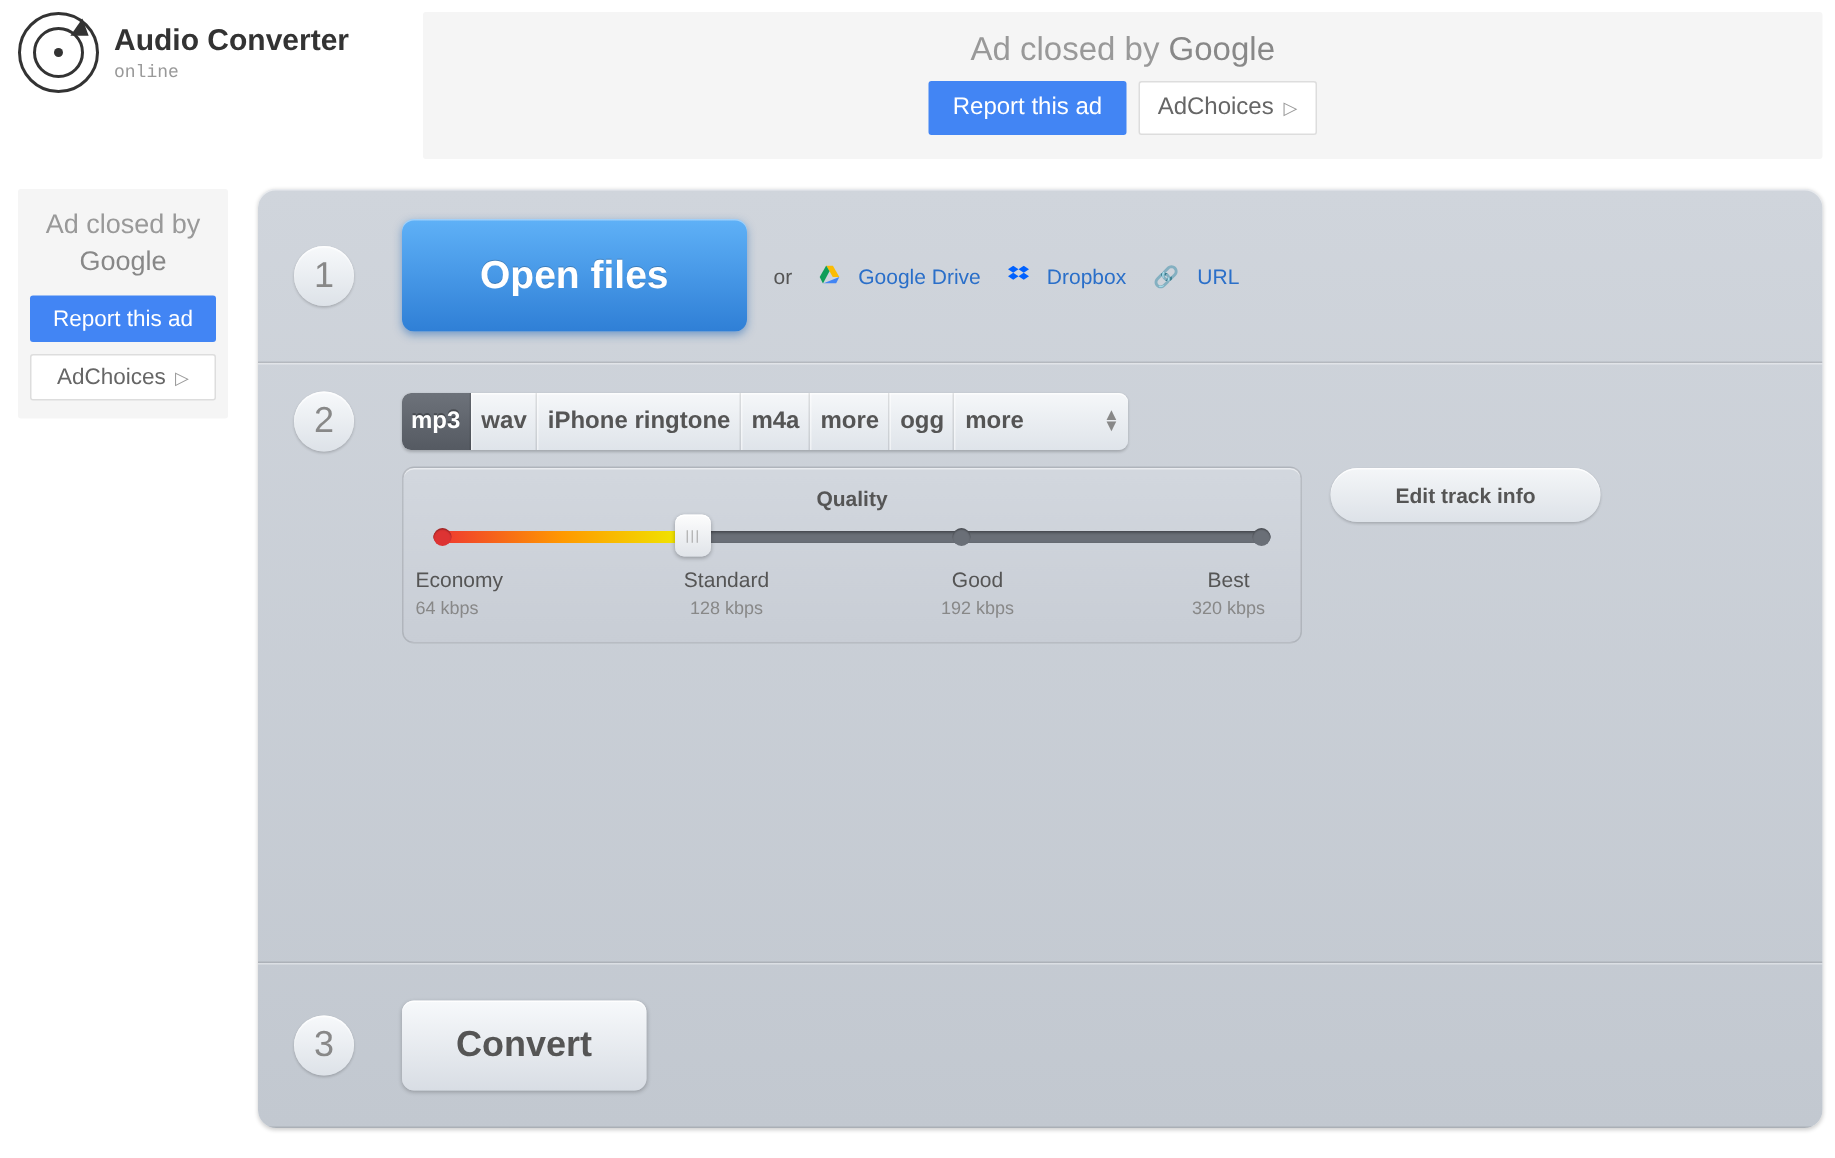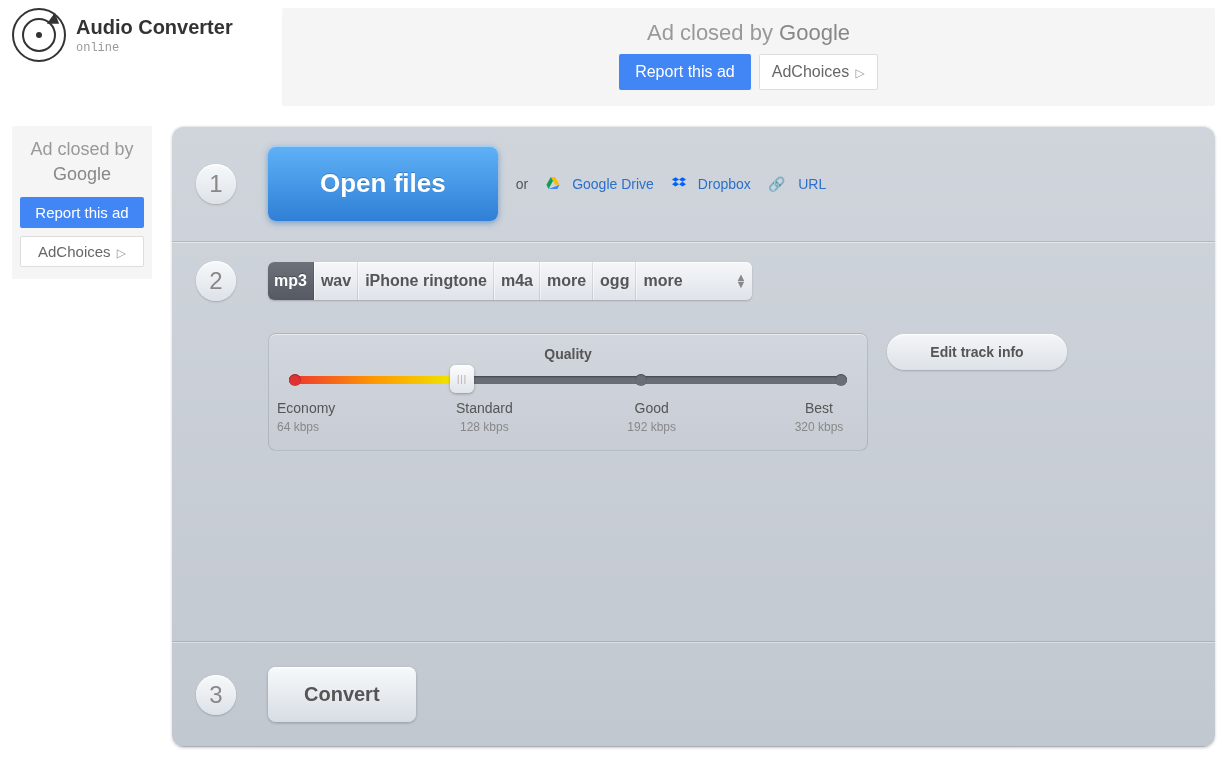--- a/index.html
+++ b/index.html
@@ -45,42 +45,42 @@
 .step2 { flex-direction: column; align-items: stretch; padding: 18px 24px 30px; min-height: 400px; }
 .step2-top { display: flex; align-items: center; }
 .fmt-tabs { display: flex; background: linear-gradient(to bottom,#f5f7f9,#dfe4ea); border-radius: 6px; box-shadow: 0 1px 2px rgba(0,0,0,0.2), inset 0 1px 0 rgba(255,255,255,0.7); overflow: hidden; }
 .fmt-tab { padding: 10px 6px; font-size: 16px; color: #555; border-right: 1px solid rgba(0,0,0,0.1); border-left: 1px solid rgba(255,255,255,0.5); cursor: pointer; font-weight: bold; }
 .fmt-tab:first-child { border-left: none; }
 .fmt-tab:last-child { border-right: none; }
 .fmt-tab.active { background: linear-gradient(to bottom,#6d727a,#555a62); color: #fff; text-shadow: 0 -1px 0 rgba(0,0,0,0.3); }
 .fmt-tab.more { display: flex; align-items: center; gap: 53px; }
 .more-arr { font-size: 11px; color: #888; line-height: 0.6; }
 
-.quality-box { margin: 32px 0 0 72px; width: 600px; background: linear-gradient(to bottom, #d2d7de, #c8cdd5); border: 1px solid rgba(0,0,0,0.12); border-radius: 8px; padding: 12px 20px 16px; box-shadow: inset 0 1px 0 rgba(255,255,255,0.5); position: relative; }
+.quality-box { margin: 10px 0 0 72px; width: 600px; background: linear-gradient(to bottom, #d2d7de, #c8cdd5); border: 1px solid rgba(0,0,0,0.12); border-radius: 8px; padding: 12px 20px 16px; box-shadow: inset 0 1px 0 rgba(255,255,255,0.5); position: relative; }
 .quality-title { text-align: center; font-size: 14px; color: #555; font-weight: bold; margin-bottom: 14px; }
 .slider-track { position: relative; height: 8px; background: #6a6f77; border-radius: 4px; box-shadow: inset 0 1px 2px rgba(0,0,0,0.4); }
 .slider-fill { position: absolute; left: 0; top: 0; height: 8px; width: 31%; border-radius: 4px; background: linear-gradient(to right, #e33, #f90, #ee0); }
 .slider-dot { position: absolute; top: -2px; width: 12px; height: 12px; background: #6a6f77; border-radius: 50%; transform: translateX(-50%); box-shadow: inset 0 1px 1px rgba(0,0,0,0.3); }
 .slider-dot.d1 { left: 1%; background: #d33; }
 .slider-dot.d2 { left: 31%; }
 .slider-dot.d3 { left: 63%; }
 .slider-dot.d4 { left: 99%; }
 .slider-handle { position: absolute; top: -11px; left: 31%; transform: translateX(-50%); width: 24px; height: 28px; background: linear-gradient(to bottom,#fdfdfd,#e0e4e9); border-radius: 6px; box-shadow: 0 1px 3px rgba(0,0,0,0.3), inset 0 1px 0 #fff; cursor: pointer; display:flex; align-items:center; justify-content:center; }
 .slider-handle::after { content:'|||'; font-size:9px; color:#aaa; letter-spacing:1px;}
 .slider-labels { display: flex; justify-content: space-between; margin-top: 16px; }
 .slbl { text-align: center; font-size: 14px; color: #555; width: 80px; }
 .slbl .sub { font-size: 12px; color: #888; display: block; margin-top: 4px; }
 .slider-labels .slbl:first-child { text-align: left; margin-left:-12px;}
 .slider-labels .slbl:last-child { text-align: center; margin-right:-12px;}
 
 .side-btns { position: absolute; right: -200px; top: 0; width: 180px; display: flex; flex-direction: column; gap: 12px; }
 .pill-btn { background: linear-gradient(to bottom,#f4f6f8,#dde2e8); border: none; border-radius: 18px; padding: 10px 18px; font-size: 14px; font-weight: bold; color: #555; box-shadow: 0 1px 2px rgba(0,0,0,0.2), inset 0 1px 0 rgba(255,255,255,0.8); cursor: pointer; }
 
 .step3 { padding: 24px; }
-.convert-btn { background: linear-gradient(to bottom,#f7f9fb,#d8dde4); color: #555; font-size: 20px; font-weight: bold; padding: 16px 36px; border: none; border-radius: 8px; box-shadow: 0 1px 3px rgba(0,0,0,0.25), inset 0 1px 0 rgba(255,255,255,0.8); cursor: pointer; }
+.convert-btn { background: linear-gradient(to bottom,#f7f9fb,#d8dde4); color: #555; font-size: 24px; font-weight: bold; padding: 16px 36px; border: none; border-radius: 8px; box-shadow: 0 1px 3px rgba(0,0,0,0.25), inset 0 1px 0 rgba(255,255,255,0.8); cursor: pointer; }
 </style>
 </head>
 <body>
 
 <div class="header">
   <div class="logo-block">
     <div class="logo-icon">
       <div class="logo-inner"></div>
     </div>
     <div class="logo-text">

